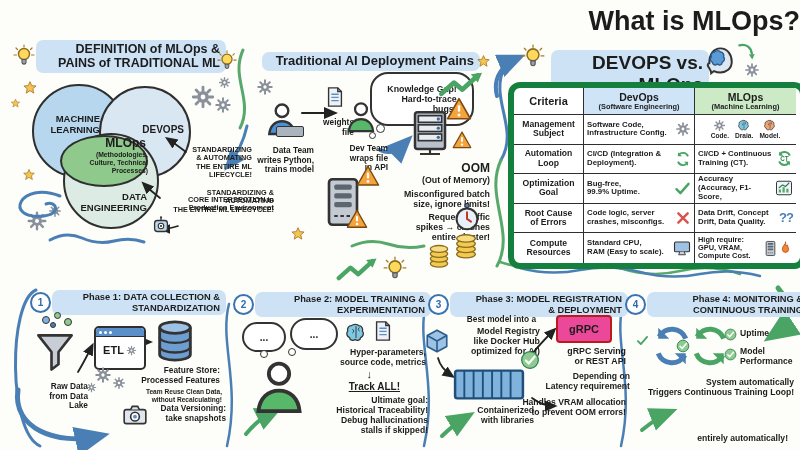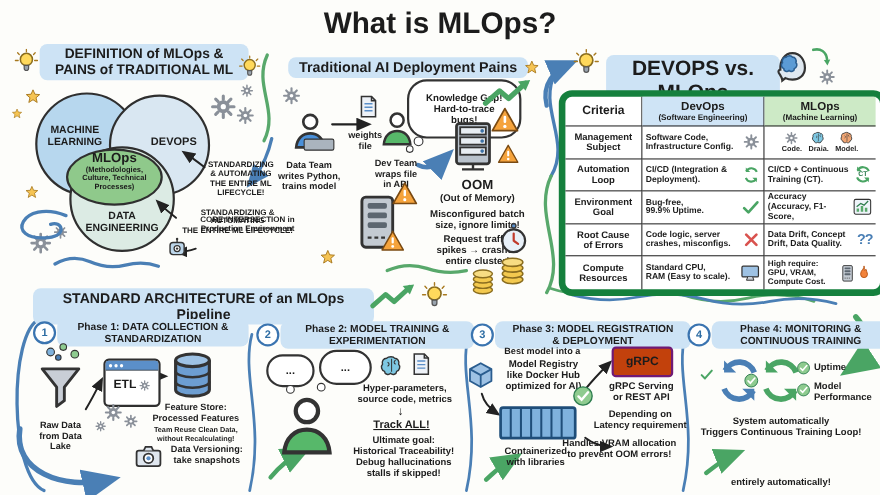--- a/index.html
+++ b/index.html
@@ -1,19 +1,19 @@
 <!DOCTYPE html>
 <html><head>
 <meta charset="utf-8">
 <style>
   html,body{margin:0;padding:0}
   #stage{position:relative;width:800px;height:450px;background:#fdfdfa;overflow:hidden;
          font-family:"Liberation Sans",sans-serif;color:#1c1c1c}
   .abs{position:absolute}
-  .n{position:absolute;font-weight:700;text-align:center;white-space:pre-line;line-height:1.15}
+  .n{position:absolute;font-weight:700;text-align:right;white-space:pre-line;line-height:1.15}
   .hl{background:#cde3f5;border-radius:7px;padding:2px 6px}
   .circ{position:absolute;border-radius:50%;border:2.5px solid #2f2f2f;box-sizing:border-box}
   .numc{position:absolute;width:17px;height:17px;border-radius:50%;border:2px solid #3a74b0;background:#fff;
         color:#2e6da4;font-size:10px;font-weight:700;display:flex;align-items:center;justify-content:center;z-index:3}
   .ic{position:absolute}
   svg{display:block}
   
   .tbl{position:absolute;left:508px;top:82px;width:286px;border:6px solid #15803d;border-radius:12px;background:#fff;
        display:grid;grid-template-columns:70px 111px 101px;grid-template-rows:27px repeat(5,29.6px);z-index:2}
   .cell{border-right:1.5px solid #2f2f2f;border-bottom:1.5px solid #2f2f2f;display:flex;align-items:center;
@@ -27,21 +27,21 @@
   .mi{display:flex;flex-direction:column;align-items:center;font-size:6.6px;line-height:1;gap:1px}
   .qq{font-size:13px;font-weight:800;color:#4a7fb5;letter-spacing:-1px}
   .ctwrap{position:relative;width:17px;height:17px;flex:none}
   .ctwrap span{position:absolute;left:0;top:5px;width:17px;text-align:center;font-size:6.3px;font-weight:800;color:#2e7d4f}
   
   .win{position:absolute;border:2px solid #2f2f2f;border-radius:5px;background:#fff;z-index:2}
   .winbar{height:8px;background:#5b8fc9;border-bottom:1.5px solid #2f2f2f;border-radius:3px 3px 0 0;display:flex;align-items:center;gap:2px;padding-left:3px}
   .winbar i{width:3px;height:3px;border-radius:50%;background:#fff}
   .cloud{position:absolute;background:#fff;border:2px solid #333;border-radius:18px;display:flex;align-items:center;justify-content:center;z-index:2}
   .dot{position:absolute;background:#fff;border:1.8px solid #333;border-radius:50%;z-index:2}
-  .grpcbox{position:absolute;background:#c2410c;border:2px solid #701a75;border-radius:4px;display:flex;align-items:center;justify-content:center;font-weight:800;z-index:2}
+  .grpcbox{position:absolute;background:#ec4899;border:2px solid #b91c1c;border-radius:4px;display:flex;align-items:center;justify-content:center;font-weight:800;z-index:2}
   .ul-green{border-bottom:2px solid #4aa564;padding-bottom:11px}
   .z2{z-index:2}
 </style>
 </head>
 <body>
 
 <div id="stage">
 
   <svg width="0" height="0" style="position:absolute">
     <defs>
@@ -438,21 +438,21 @@
         </svg>
     </div>
     <div class="cell dcell lc">
       <span style="white-space:pre-line">CI/CD + Continuous
 Training (CT).</span>
       <span class="ctwrap"><svg width="17" height="17" style="color:#4aa564">
             <use href="#loop"></use>
           </svg><span>CT</span></span>
     </div>
 
-    <div class="cell crit">Environment
+    <div class="cell crit">Optimization
 Goal</div>
     <div class="cell dcell">
       <span style="white-space:pre-line">Bug-free,
 99.9% Uptime.</span>
       <svg width="17" height="17" style="flex:none">
           <use href="#check"></use>
         </svg>
     </div>
     <div class="cell dcell lc">
       <span style="white-space:pre-line">Accuracy
@@ -494,21 +494,20 @@
         <svg width="13" height="17">
             <use href="#tower"></use>
           </svg>
         <svg width="15" height="16">
             <use href="#fire"></use>
           </svg>
       </span>
     </div>
   </div>
 
-  <div class="n hl z2" style="left:30px;top:262px;width:298px;font-size:12.8px">STANDARD ARCHITECTURE of an MLOps Pipeline</div>
   <svg class="ic z2" style="left:336px;top:256px" width="42" height="26">
       <use href="#trend"></use>
     </svg>
   <svg class="ic z2" style="left:382px;top:256px" width="26" height="26">
       <use href="#bulb"></use>
     </svg>
   <svg class="ic z2" style="left:290px;top:226px" width="16" height="16">
       <use href="#star"></use>
     </svg>
 

